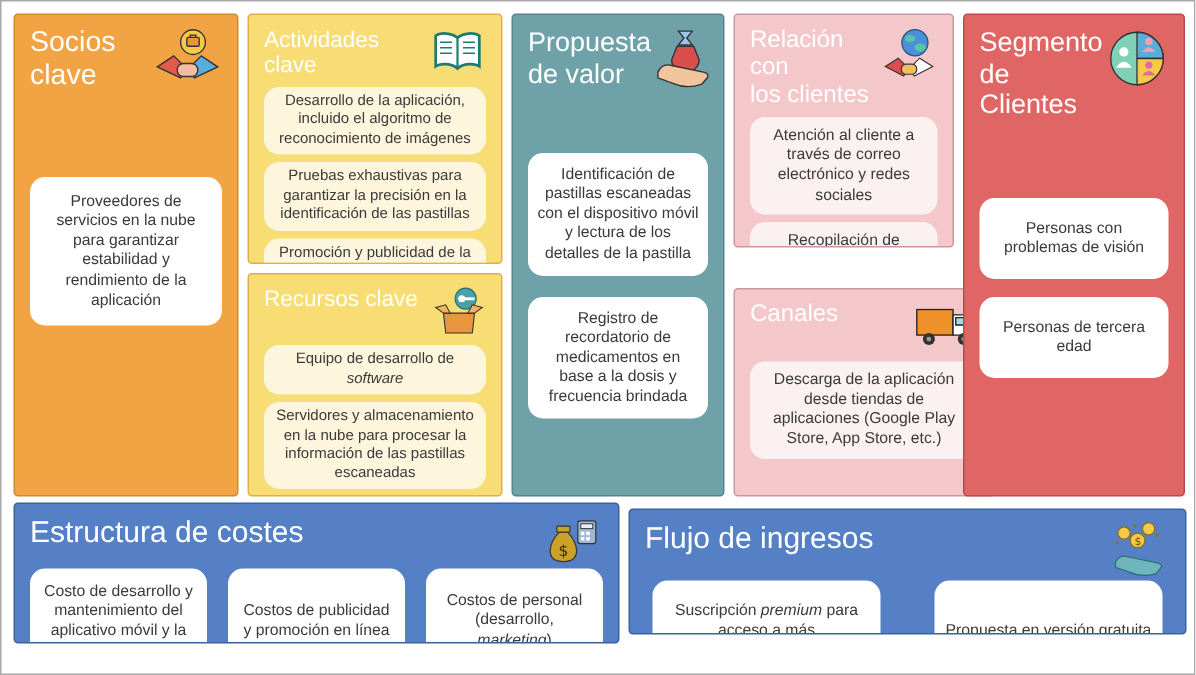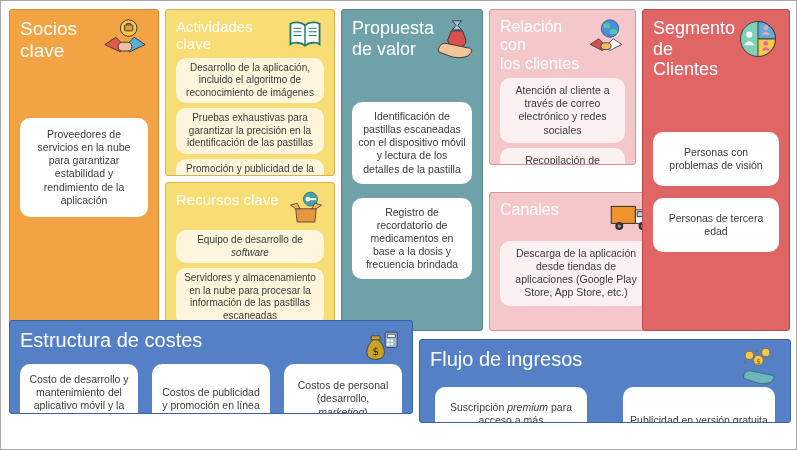--- a/index.html
+++ b/index.html
@@ -13,21 +13,21 @@
   .p-blue{background:#5580C5;border:1px solid #39629F;}
   .panel-head{display:flex;justify-content:space-between;align-items:flex-start;gap:0;}
   .panel-title{color:#fff;white-space:pre-line;line-height:1.15;}
   .socios{left:8px;top:8px;width:150px;height:322px;}
   .actividades{left:164px;top:8px;width:170px;height:167px;}
   .recursos{left:164px;top:181px;width:170px;height:149px;}
   .propuesta{left:340px;top:8px;width:142px;height:322px;}
   .relacion{left:488px;top:8px;width:147px;height:156px;}
   .canales{left:488px;top:191px;width:174px;height:139px;}
   .segmento{left:641px;top:8px;width:148px;height:322px;}
-  .estructura{left:8px;top:319px;width:404px;height:94px;}
+  .estructura{left:8px;top:334px;width:404px;height:94px;}
   .flujo{left:418px;top:338px;width:372px;height:84px;}
   .socios .panel-title{font-size:19px;}
   .actividades .panel-title,.recursos .panel-title{font-size:15px;}
   .propuesta .panel-title{font-size:18px;}
   .relacion .panel-title,.canales .panel-title{font-size:16px;}
   .segmento .panel-title{font-size:18px;}
   .estructura .panel-title,.flujo .panel-title{font-size:20px;}
   .cards{display:flex;flex-direction:column;gap:5px;}
   .card{background:#fff;border-radius:10px;padding:6px 7px;font-size:10.5px;line-height:1.25;color:#3a3a3a;text-align:center;display:flex;align-items:center;justify-content:center;}
   .card p{margin:0;}
@@ -247,18 +247,18 @@
         <text x="19.5" y="19" font-size="9" fill="#6d5513" font-family="DejaVu Sans, sans-serif">$</text>
         <path d="M19 2 l1.6 3 M39 9 l-2 3 M4 16 l2.5 2" stroke="#8A6D1A" stroke-width="1.4"></path>
         <path d="M4 33 q3 -7 11 -4.5 l24 5 q4 1.5 1.5 4.5 l-3.5 4 q-11 3.5 -21 -1 l-12 -4 Z" fill="#6FB5BD" stroke="#2C6E74"></path>
       </svg>
     </div>
     <div class="cards">
       <div class="card">
           <p><span>Suscripción </span><i>premium</i><span> para acceso a más funcionalidades</span></p>
         </div>
       <div class="card">
-          <p><span>Publicidad en versión gratuita</span></p>
+          <p><span>Propuesta en versión gratuita</span></p>
         </div>
     </div>
   </div>
 
 </div>
 
 </body></html>

